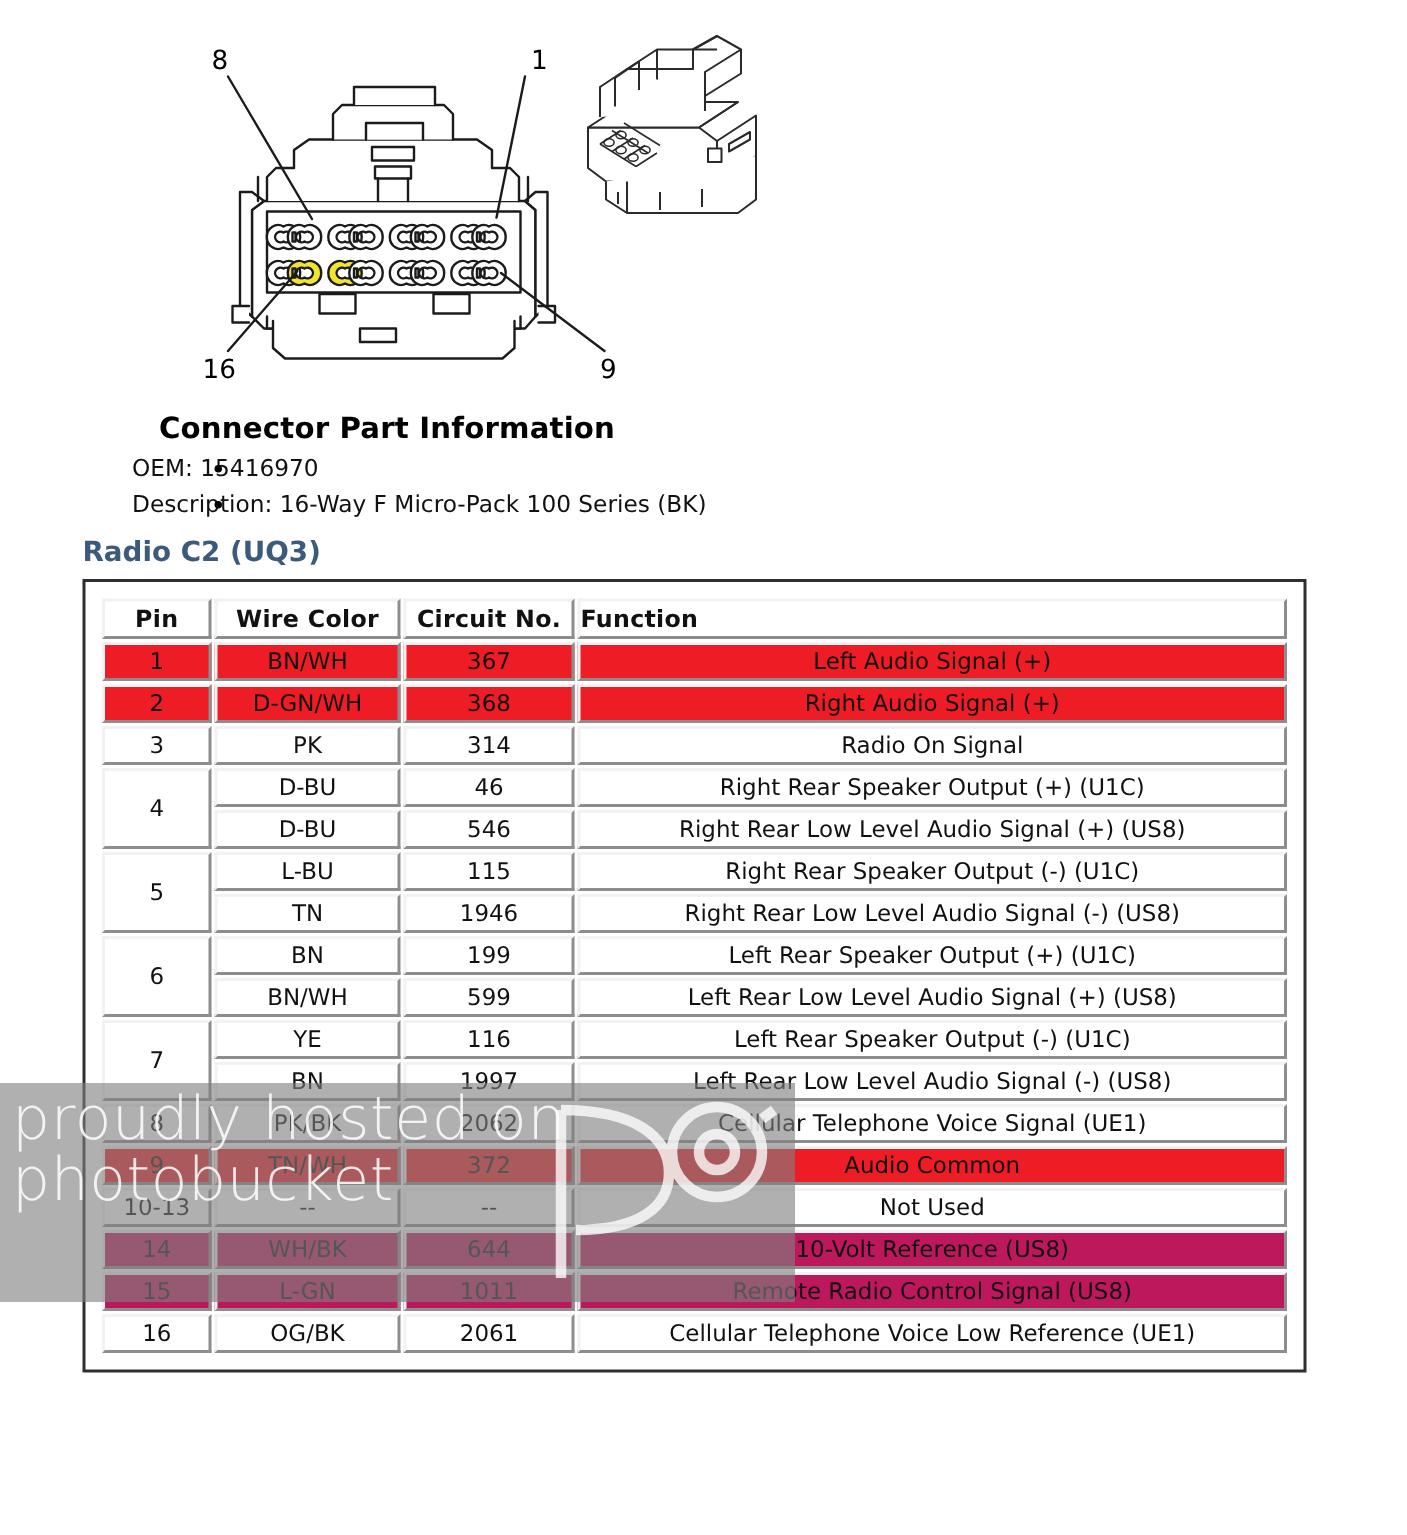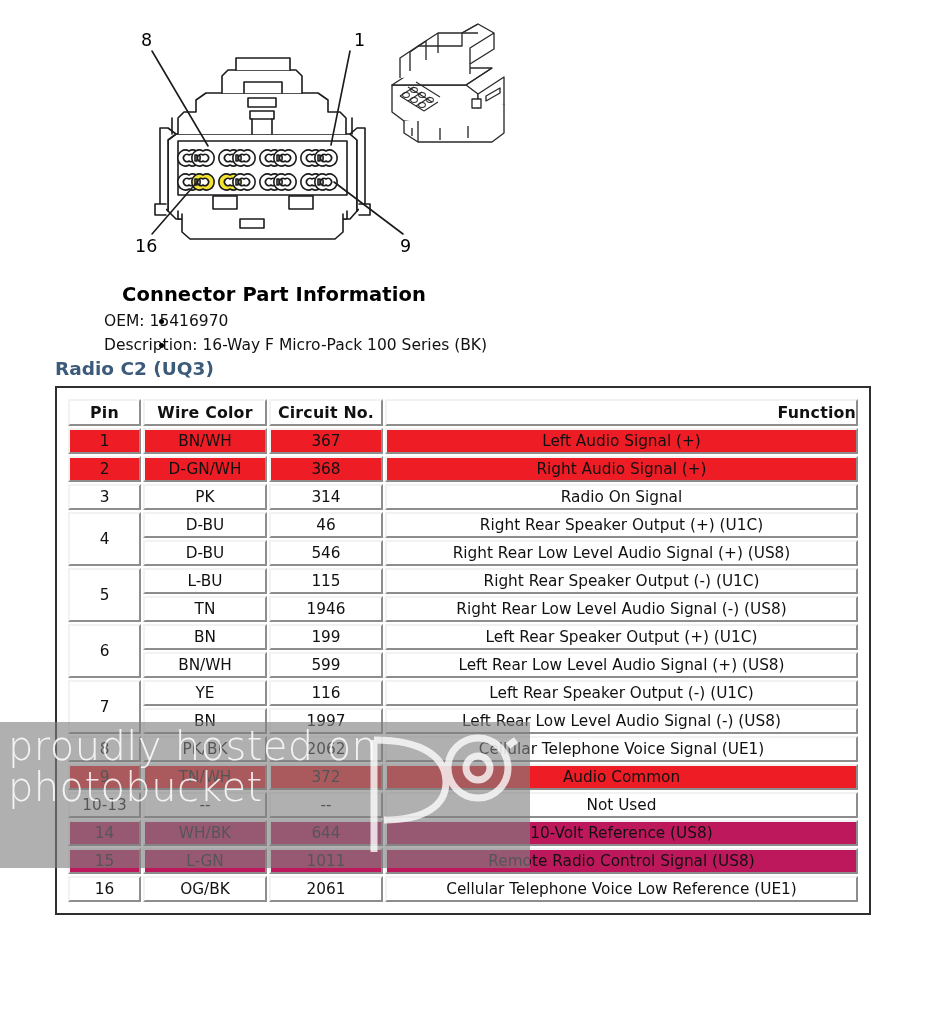--- a/index.html
+++ b/index.html
@@ -13,21 +13,21 @@
   }
 
   
   #diagram{
     position:absolute;left:0;top:0;width:938px;height:268px;
   }
   #diagram svg{display:block;}
 
   
   #partinfo{
-    position:absolute;left:0;top:283px;width:880px;margin-left:16px;
+    position:absolute;left:0;top:274px;width:880px;
   }
   .pi-title{
     font-size:19.5px;font-weight:bold;color:#000;
     margin:0 0 4px 0;padding-left:106px;letter-spacing:.1px;
   }
   .pi-list{
     margin:0;padding:0;list-style:none;
   }
   .pi-list li{
     position:relative;
@@ -265,21 +265,21 @@
       <col class="c-pin">
         <col class="c-wire">
         <col class="c-ckt">
         <col>
     </colgroup>
     <thead>
       <tr>
         <th>Pin</th>
         <th>Wire Color</th>
         <th>Circuit No.</th>
-        <th class="fn" style="text-align:right">Function</th>
+        <th class="fn" style="text-align:left">Function</th>
       </tr>
     </thead>
     <tbody id="tbody">
         <tr class="hl-red">
           <td>1</td>
           <td>BN/WH</td>
           <td>367</td>
           <td class="fn">Left Audio Signal (+)</td>
         </tr>
         <tr class="hl-red">

